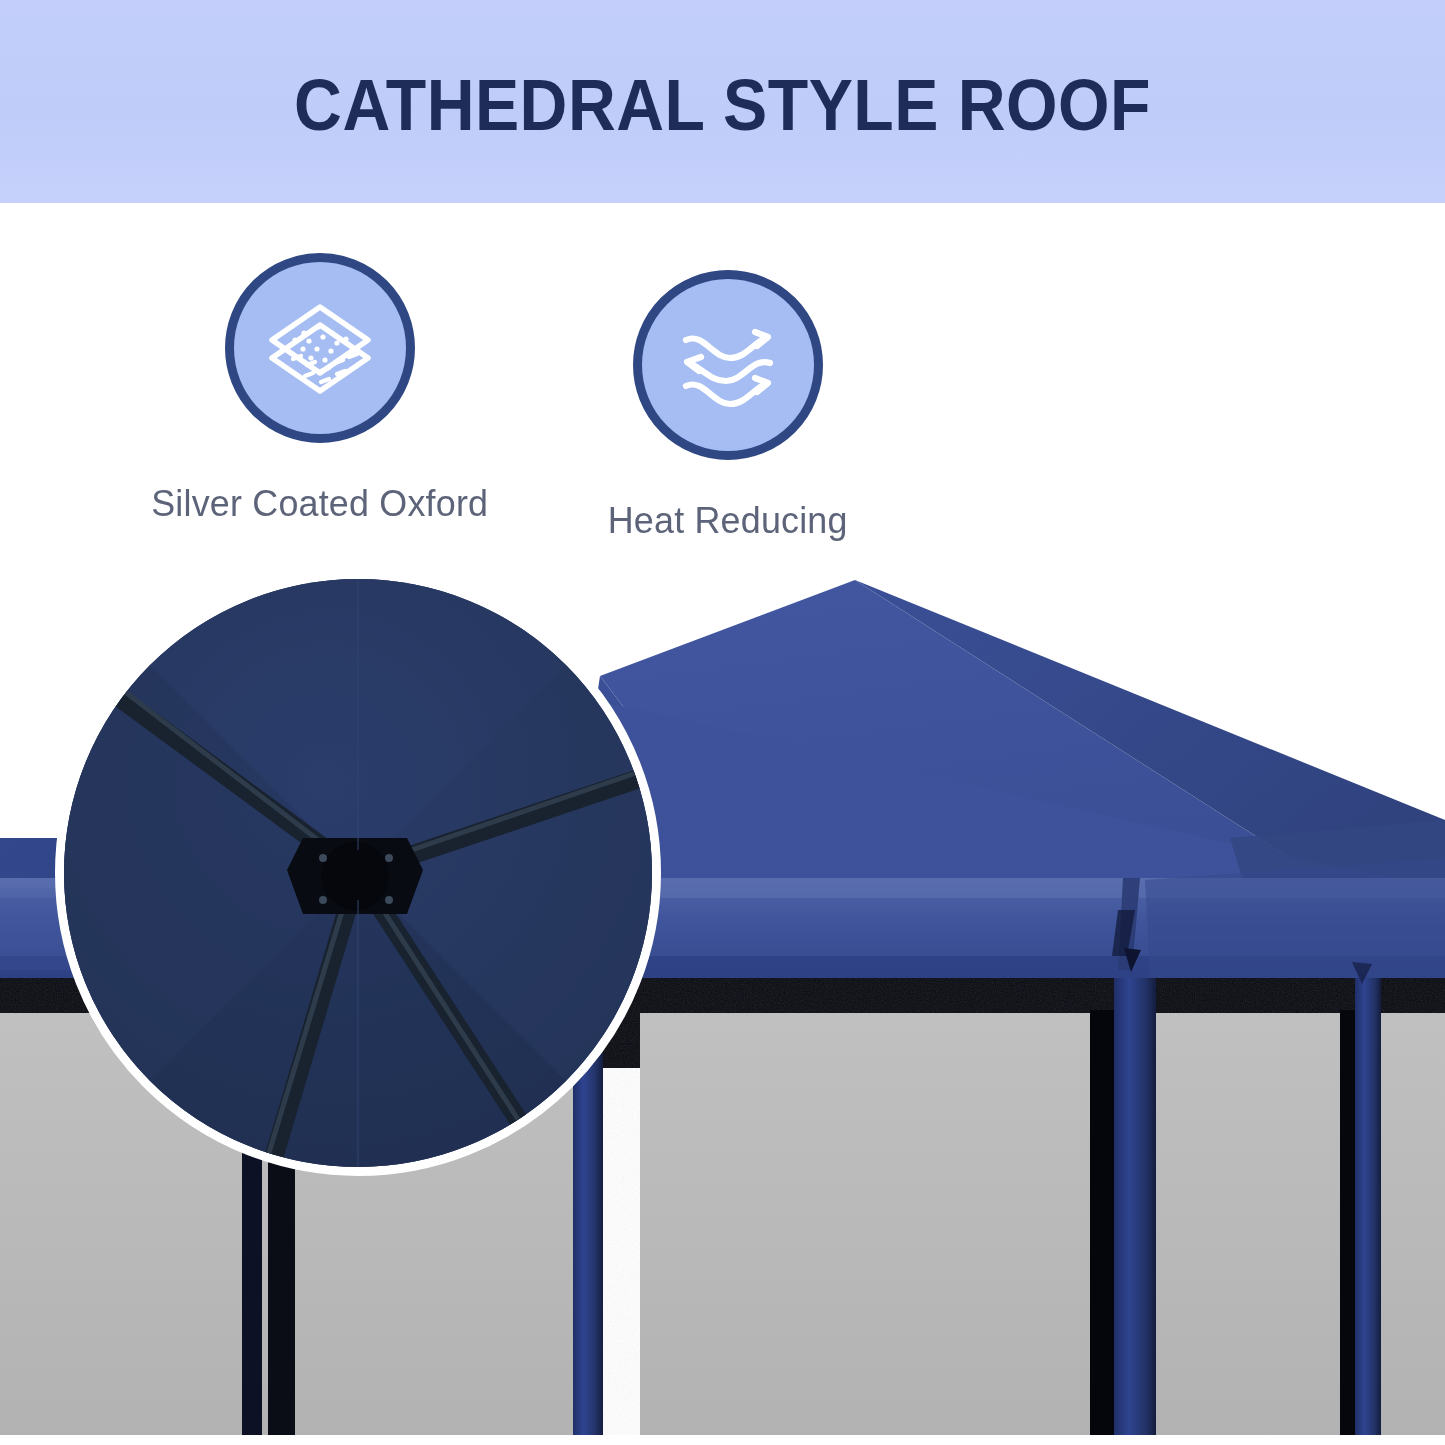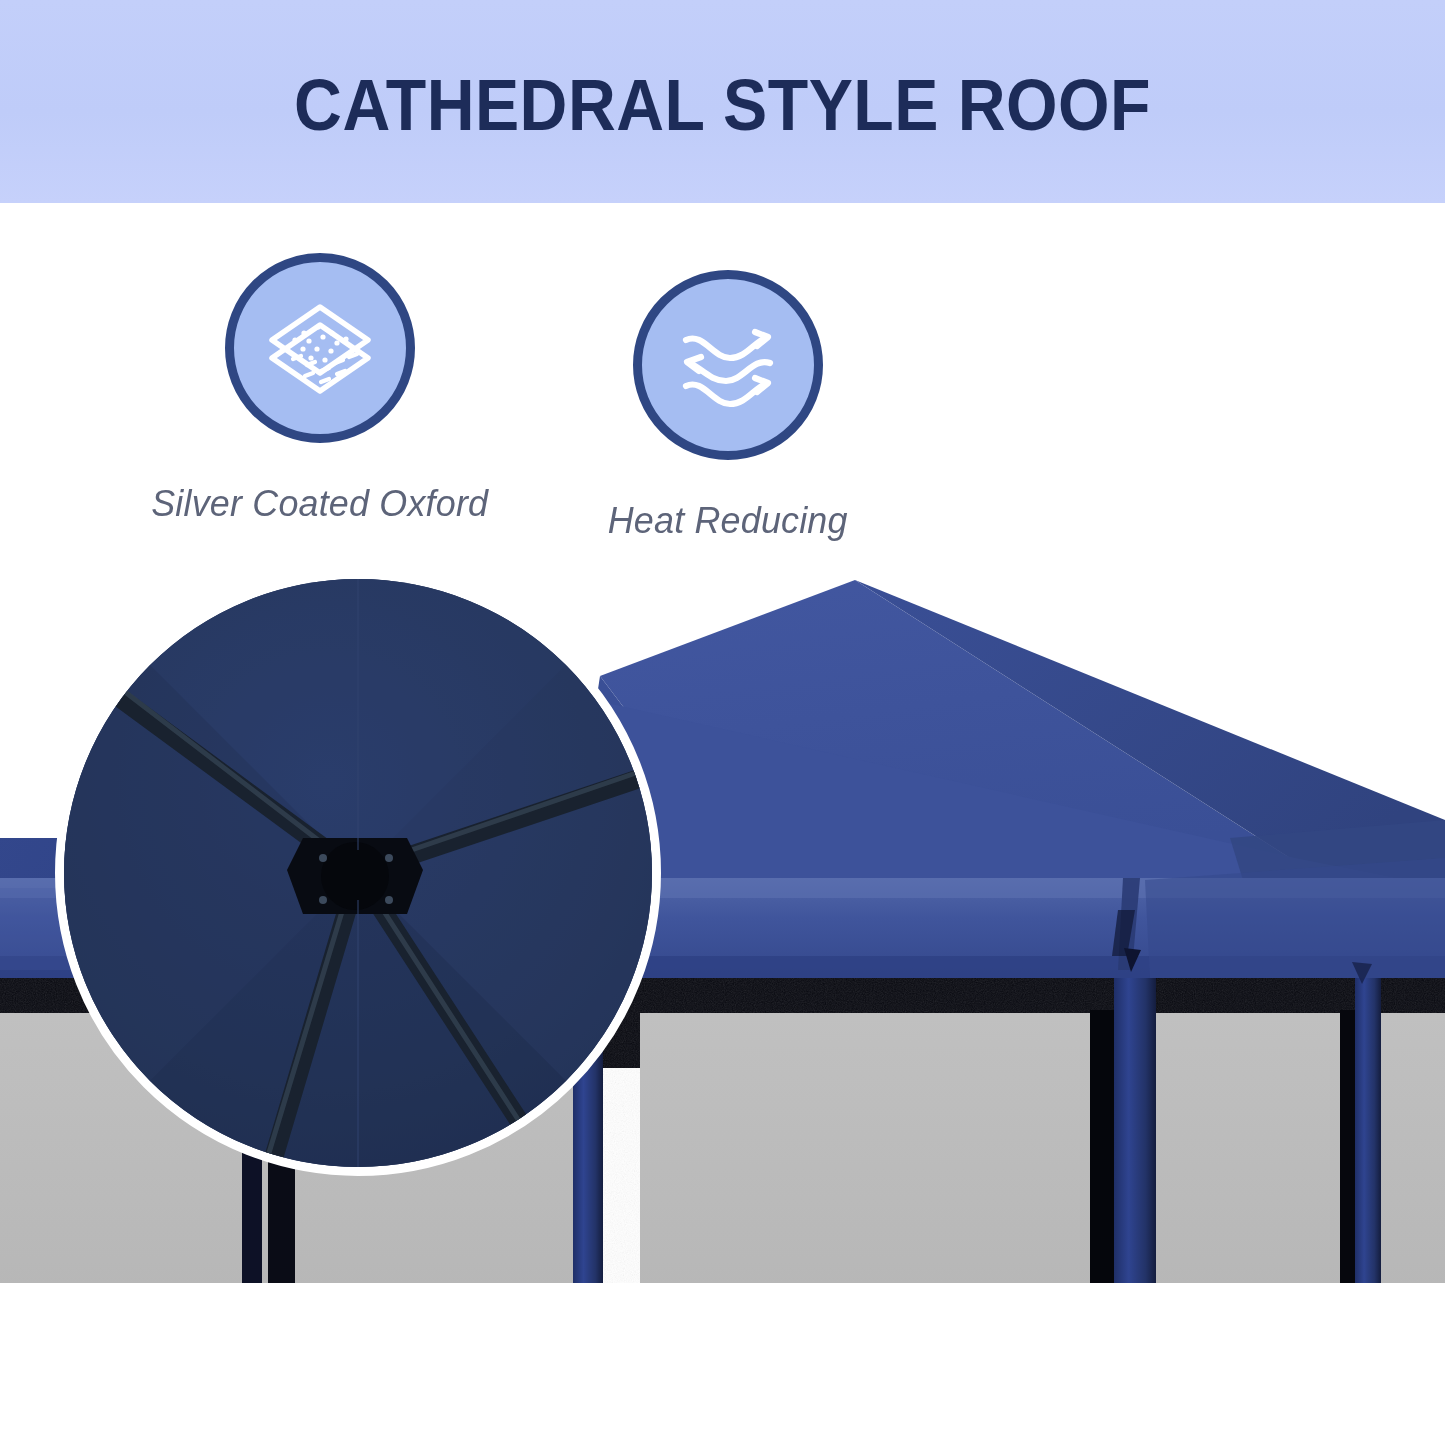--- a/index.html
+++ b/index.html
@@ -6,21 +6,21 @@
     margin: 0;
     padding: 0;
     background: #ffffff;
   }
   body {
     font-family: "Liberation Sans", sans-serif;
   }
   .page {
     position: relative;
     width: 1445px;
-    height: 1283px;
+    height: 1435px;
     overflow: hidden;
     background: #ffffff;
   }
 
   
   .header-band {
     position: absolute;
     left: 0;
     top: 0;
     width: 1445px;
@@ -49,21 +49,20 @@
     box-sizing: border-box;
   }
 
   
   .features {
     position: absolute;
     left: 0;
     top: 203px;
     width: 1445px;
     height: 355px;
-    font-style: italic;
   }
   .feature {
     position: absolute;
     top: 0;
     width: 420px;
     height: 355px;
     display: flex;
     flex-direction: column;
     align-items: center;
   }

